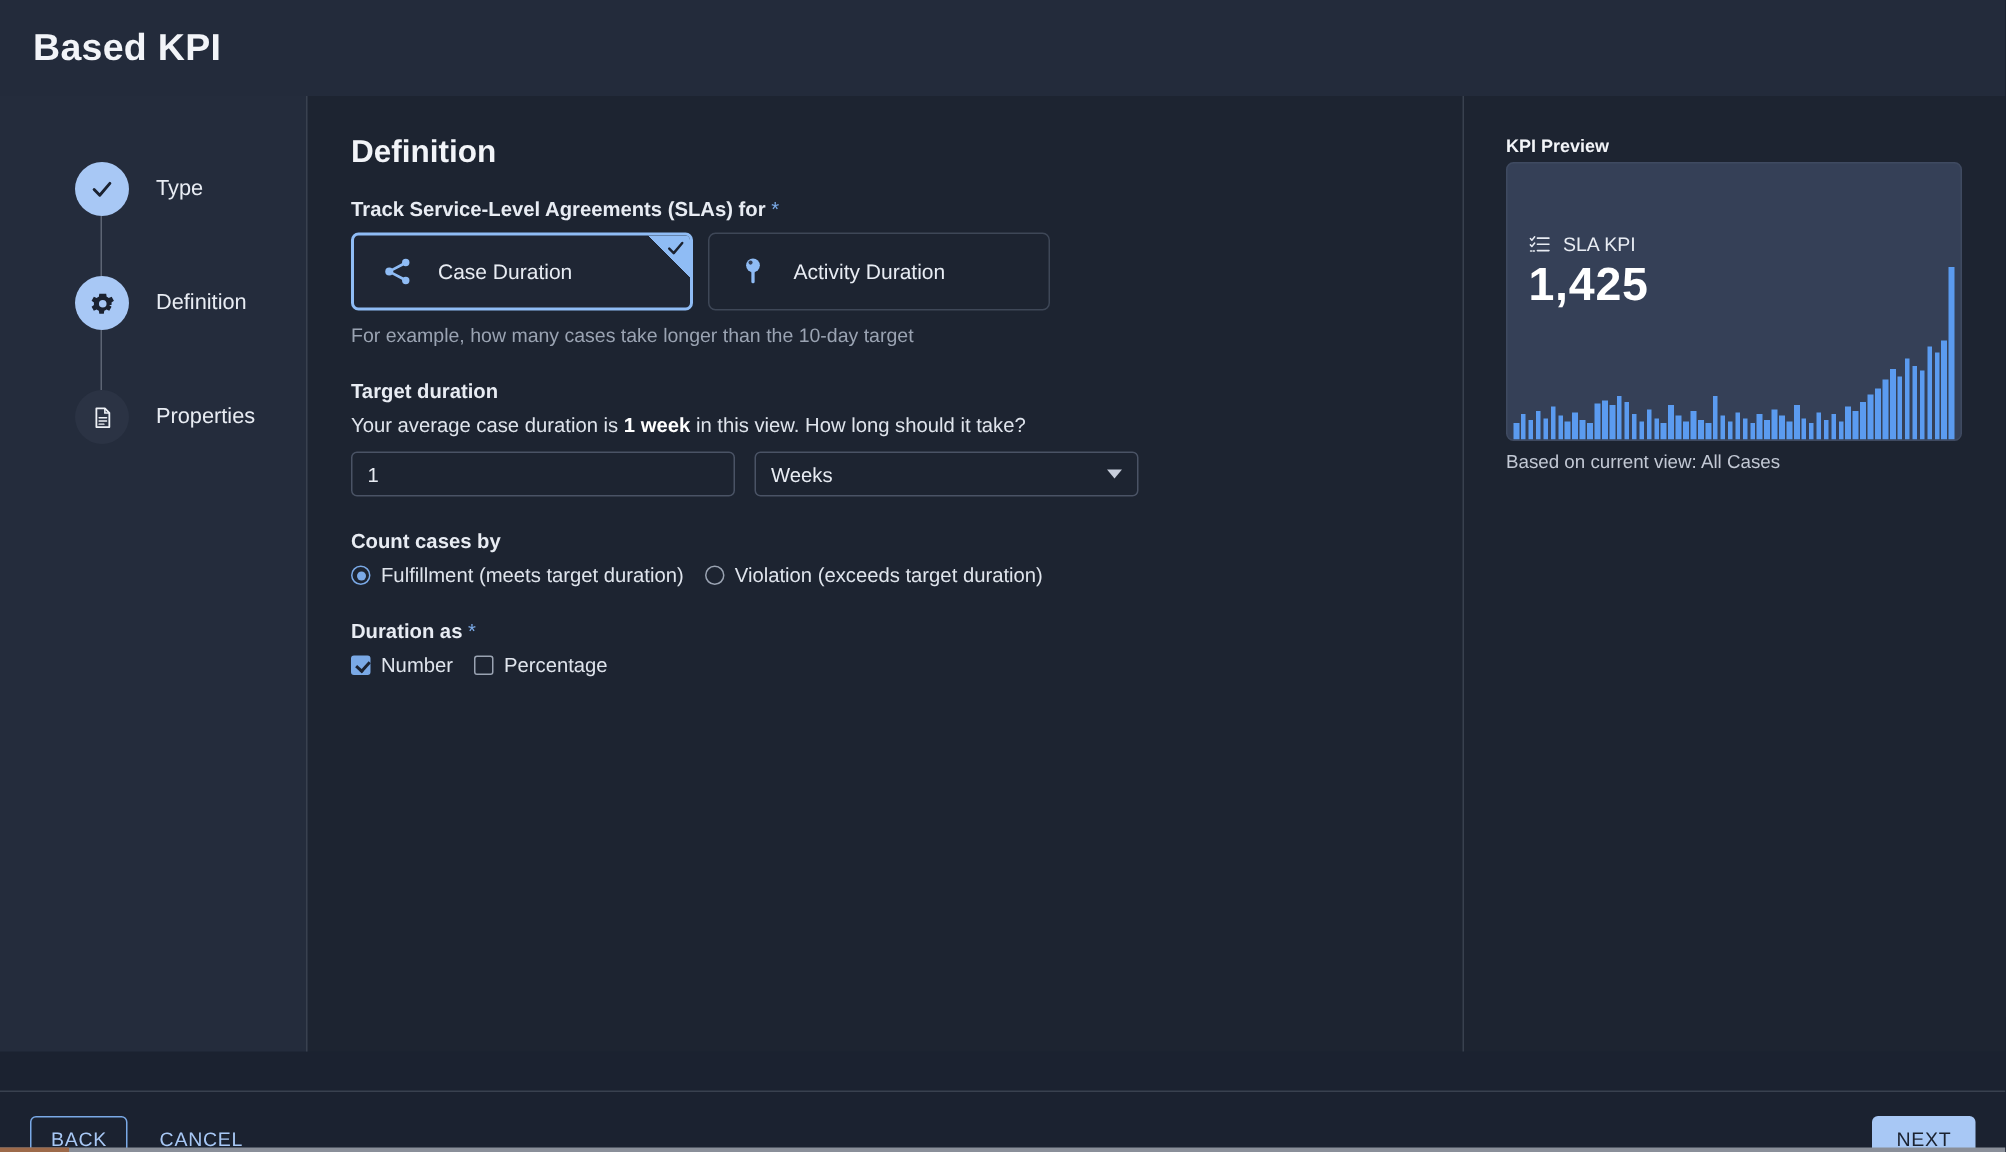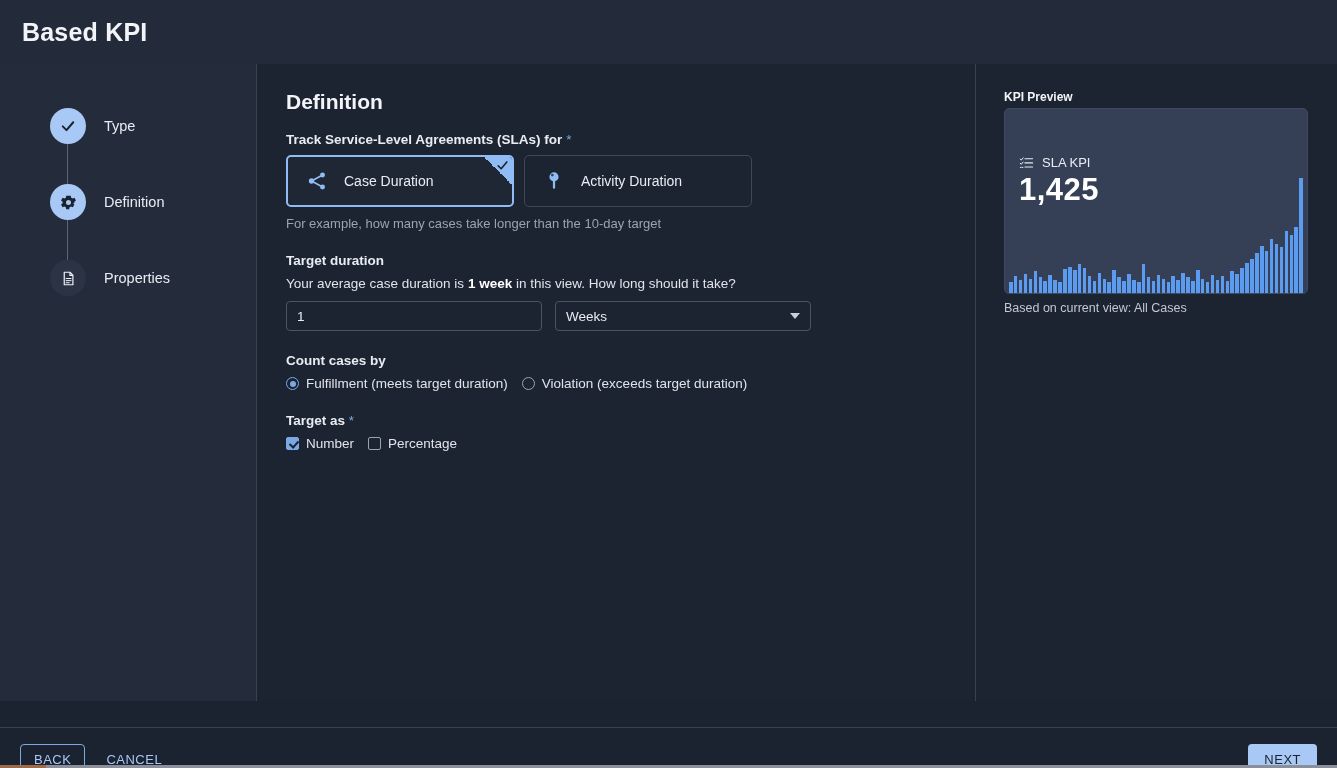--- a/index.html
+++ b/index.html
@@ -24,21 +24,21 @@
   }
 
   
   .body-area {
     position: absolute; left: 0; top: 64px; width: 1337px; height: 637px;
     display: flex;
   }
 
   
   .sidebar {
-    width: 257px; height: 100%;
+    width: 205px; height: 100%;
     background: #242c3c;
     border-right: 1px solid #39414f;
     position: relative;
     padding-top: 44px;
   }
   .step {
     display: flex; align-items: center;
     height: 36px; margin-left: 50px;
     position: relative;
     margin-bottom: 40px;
@@ -333,21 +333,21 @@
         </label>
         <label class="choice">
           <span class="radio"></span>
           <span>Violation (exceeds target duration)</span>
         </label>
       </div>
     </div>
 
     <div class="section">
       <div class="field-label">
-        <span>Target as</span>
+        <span>Duration as</span>
         <span class="req">*</span>
       </div>
       <div class="choice-row">
         <label class="choice">
           <span class="cbox on"></span>
           <span>Number</span>
         </label>
         <label class="choice">
           <span class="cbox"></span>
           <span>Percentage</span>

